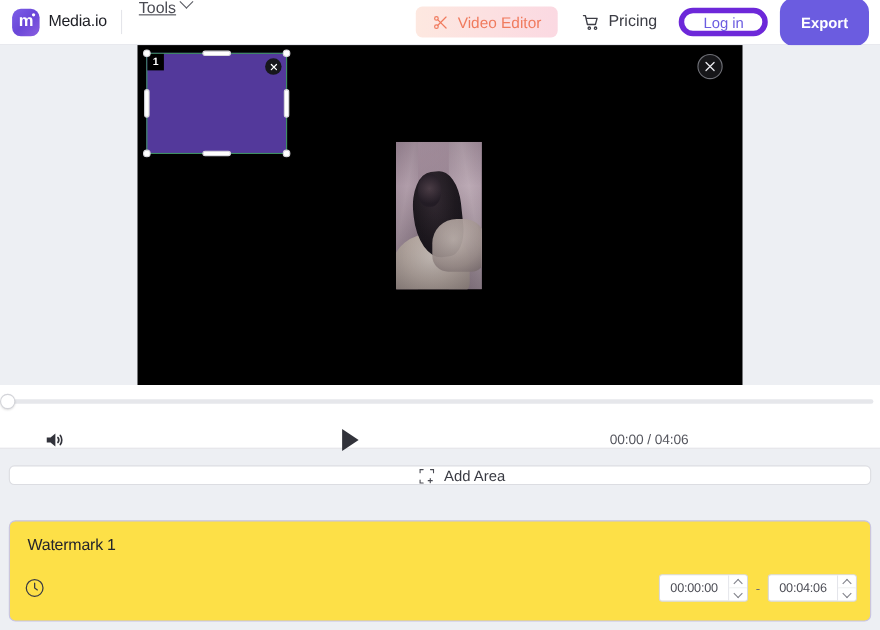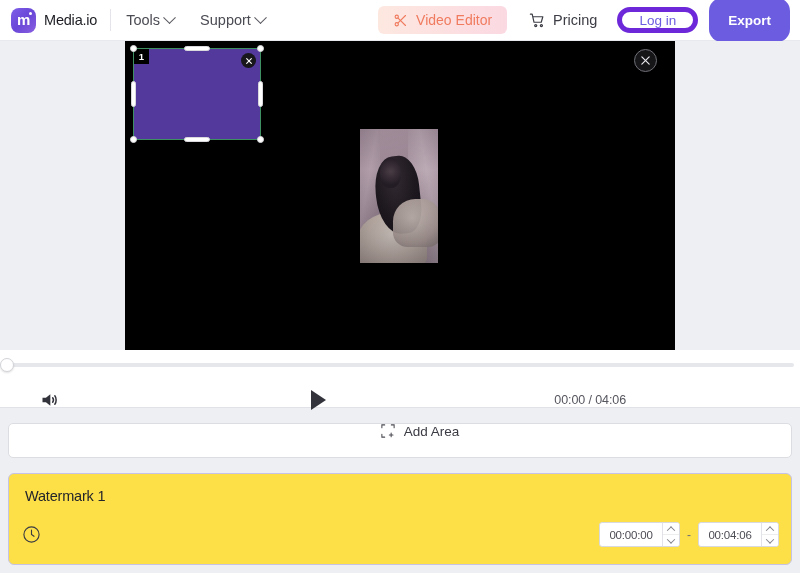--- a/index.html
+++ b/index.html
@@ -64,27 +64,27 @@
     letter-spacing: -0.2px;
   }
   .hdr-divider {
     width: 1px;
     height: 22px;
     background: #e4e5ea;
     margin-right: 2px;
   }
   .nav-item {
     display: flex;
-    align-items: center;
     gap: 5px;
     padding: 0 13px;
     height: 100%;
     font-size: 14.5px;
     color: #4a4b53;
     cursor: pointer;
+    text-decoration: underline;
   }
   .chev {
     width: 9px; height: 9px;
     border-right: 1.6px solid #5a5b63;
     border-bottom: 1.6px solid #5a5b63;
     transform: rotate(45deg) translate(-2px,-2px);
   }
   .hdr-right {
     margin-left: auto;
     display: flex;
@@ -344,26 +344,26 @@
     margin-right: 10px;
     font-size: 12.5px;
     color: #56575f;
     letter-spacing: -0.1px;
   }
 
   
   .add-area-panel {
     position: absolute;
     left: 8px; top: 423px;
-    width: 784px; height: 35px;
+    width: 784px; height: 18px;
     background: #ffffff;
     border: 1px solid #dcdde2;
     border-radius: 5px;
     display: flex;
-    align-items: flex-start;
+    align-items: flex-end;
     justify-content: center;
     gap: 9px;
     cursor: pointer;
     padding-left: 40px;
   }
   .dash-sq {
     width: 14px; height: 14px;
     position: relative;
     display: block;
   }
@@ -462,24 +462,20 @@
     <span class="brand-name">Media.io</span>
   </div>
 
   <div class="hdr-divider"></div>
 
   <div class="nav-item">
     <span>Tools</span>
     <span class="chev"></span>
   </div>
 
-  <div class="nav-item">
-    <span>Support</span>
-    <span class="chev"></span>
-  </div>
 
   <div class="hdr-right">
 
     <div class="btn-video-editor">
       <svg class="scissors" viewBox="0 0 24 24" fill="none" stroke="#f07b5e" stroke-width="1.8" stroke-linecap="round">
         <circle cx="6" cy="6" r="2.6"></circle>
         <circle cx="6" cy="18" r="2.6"></circle>
         <line x1="20" y1="4" x2="8.1" y2="15.9"></line>
         <line x1="20" y1="20" x2="8.1" y2="8.1"></line>
       </svg>

